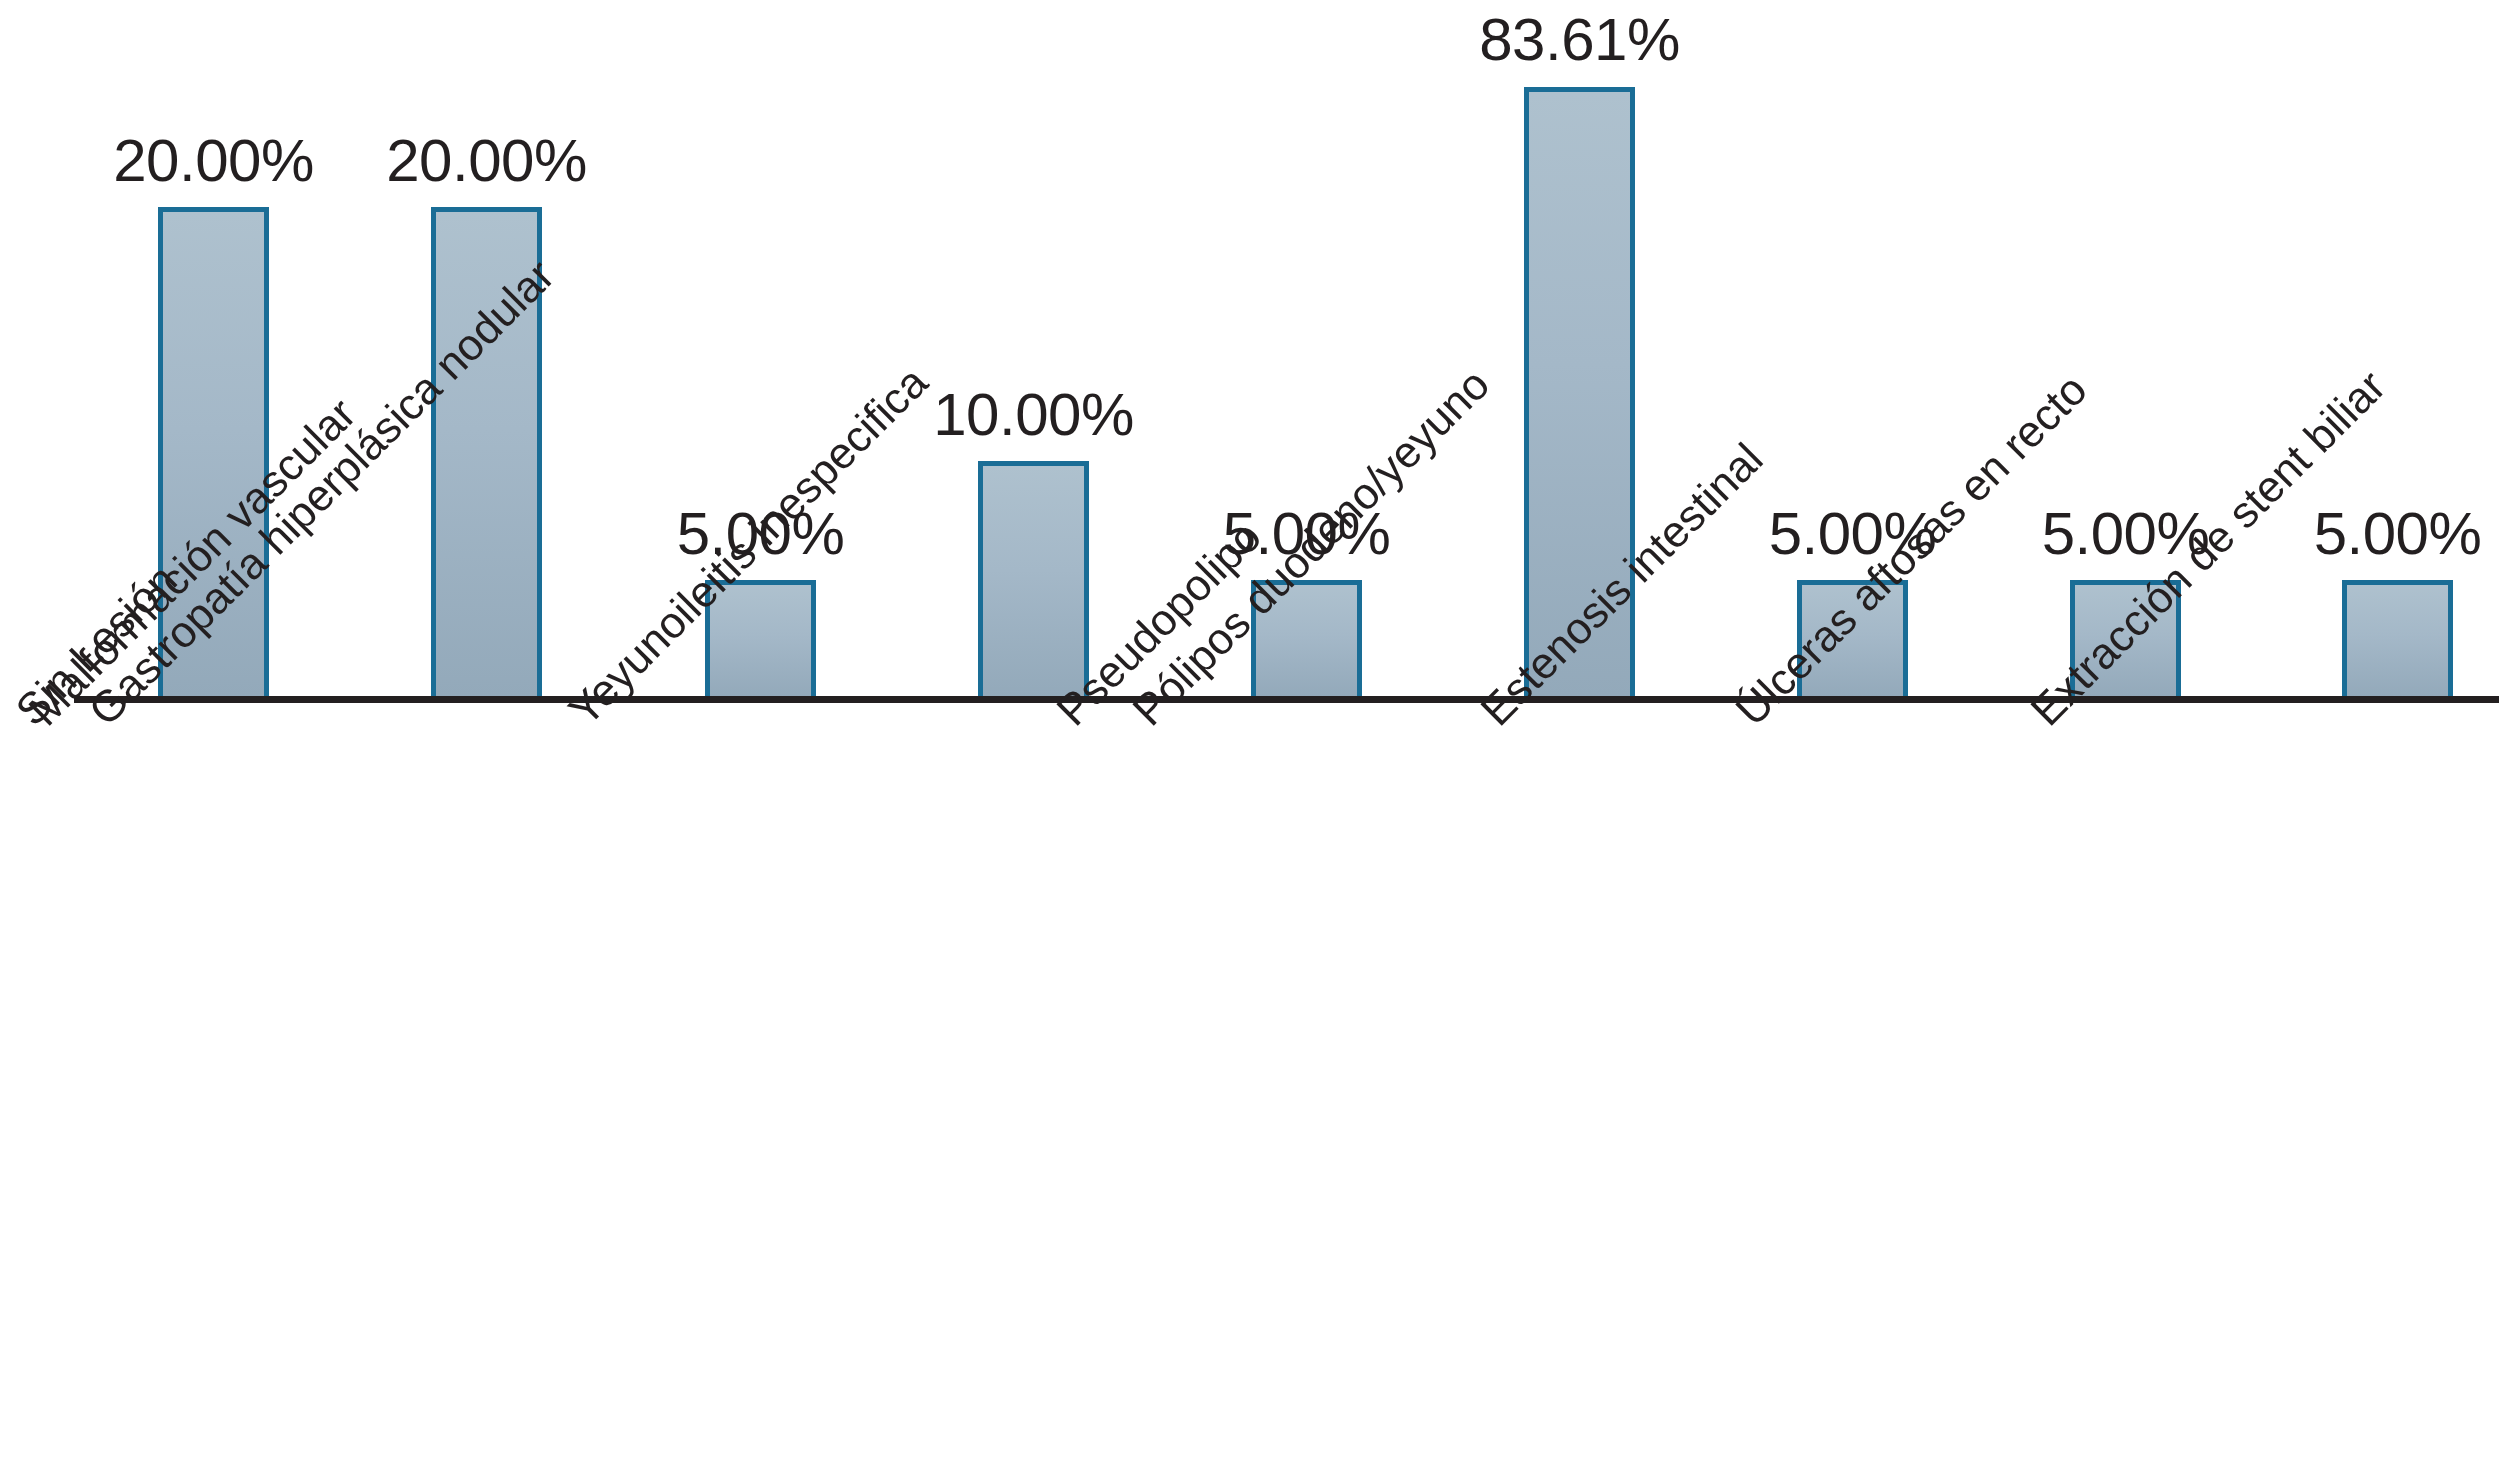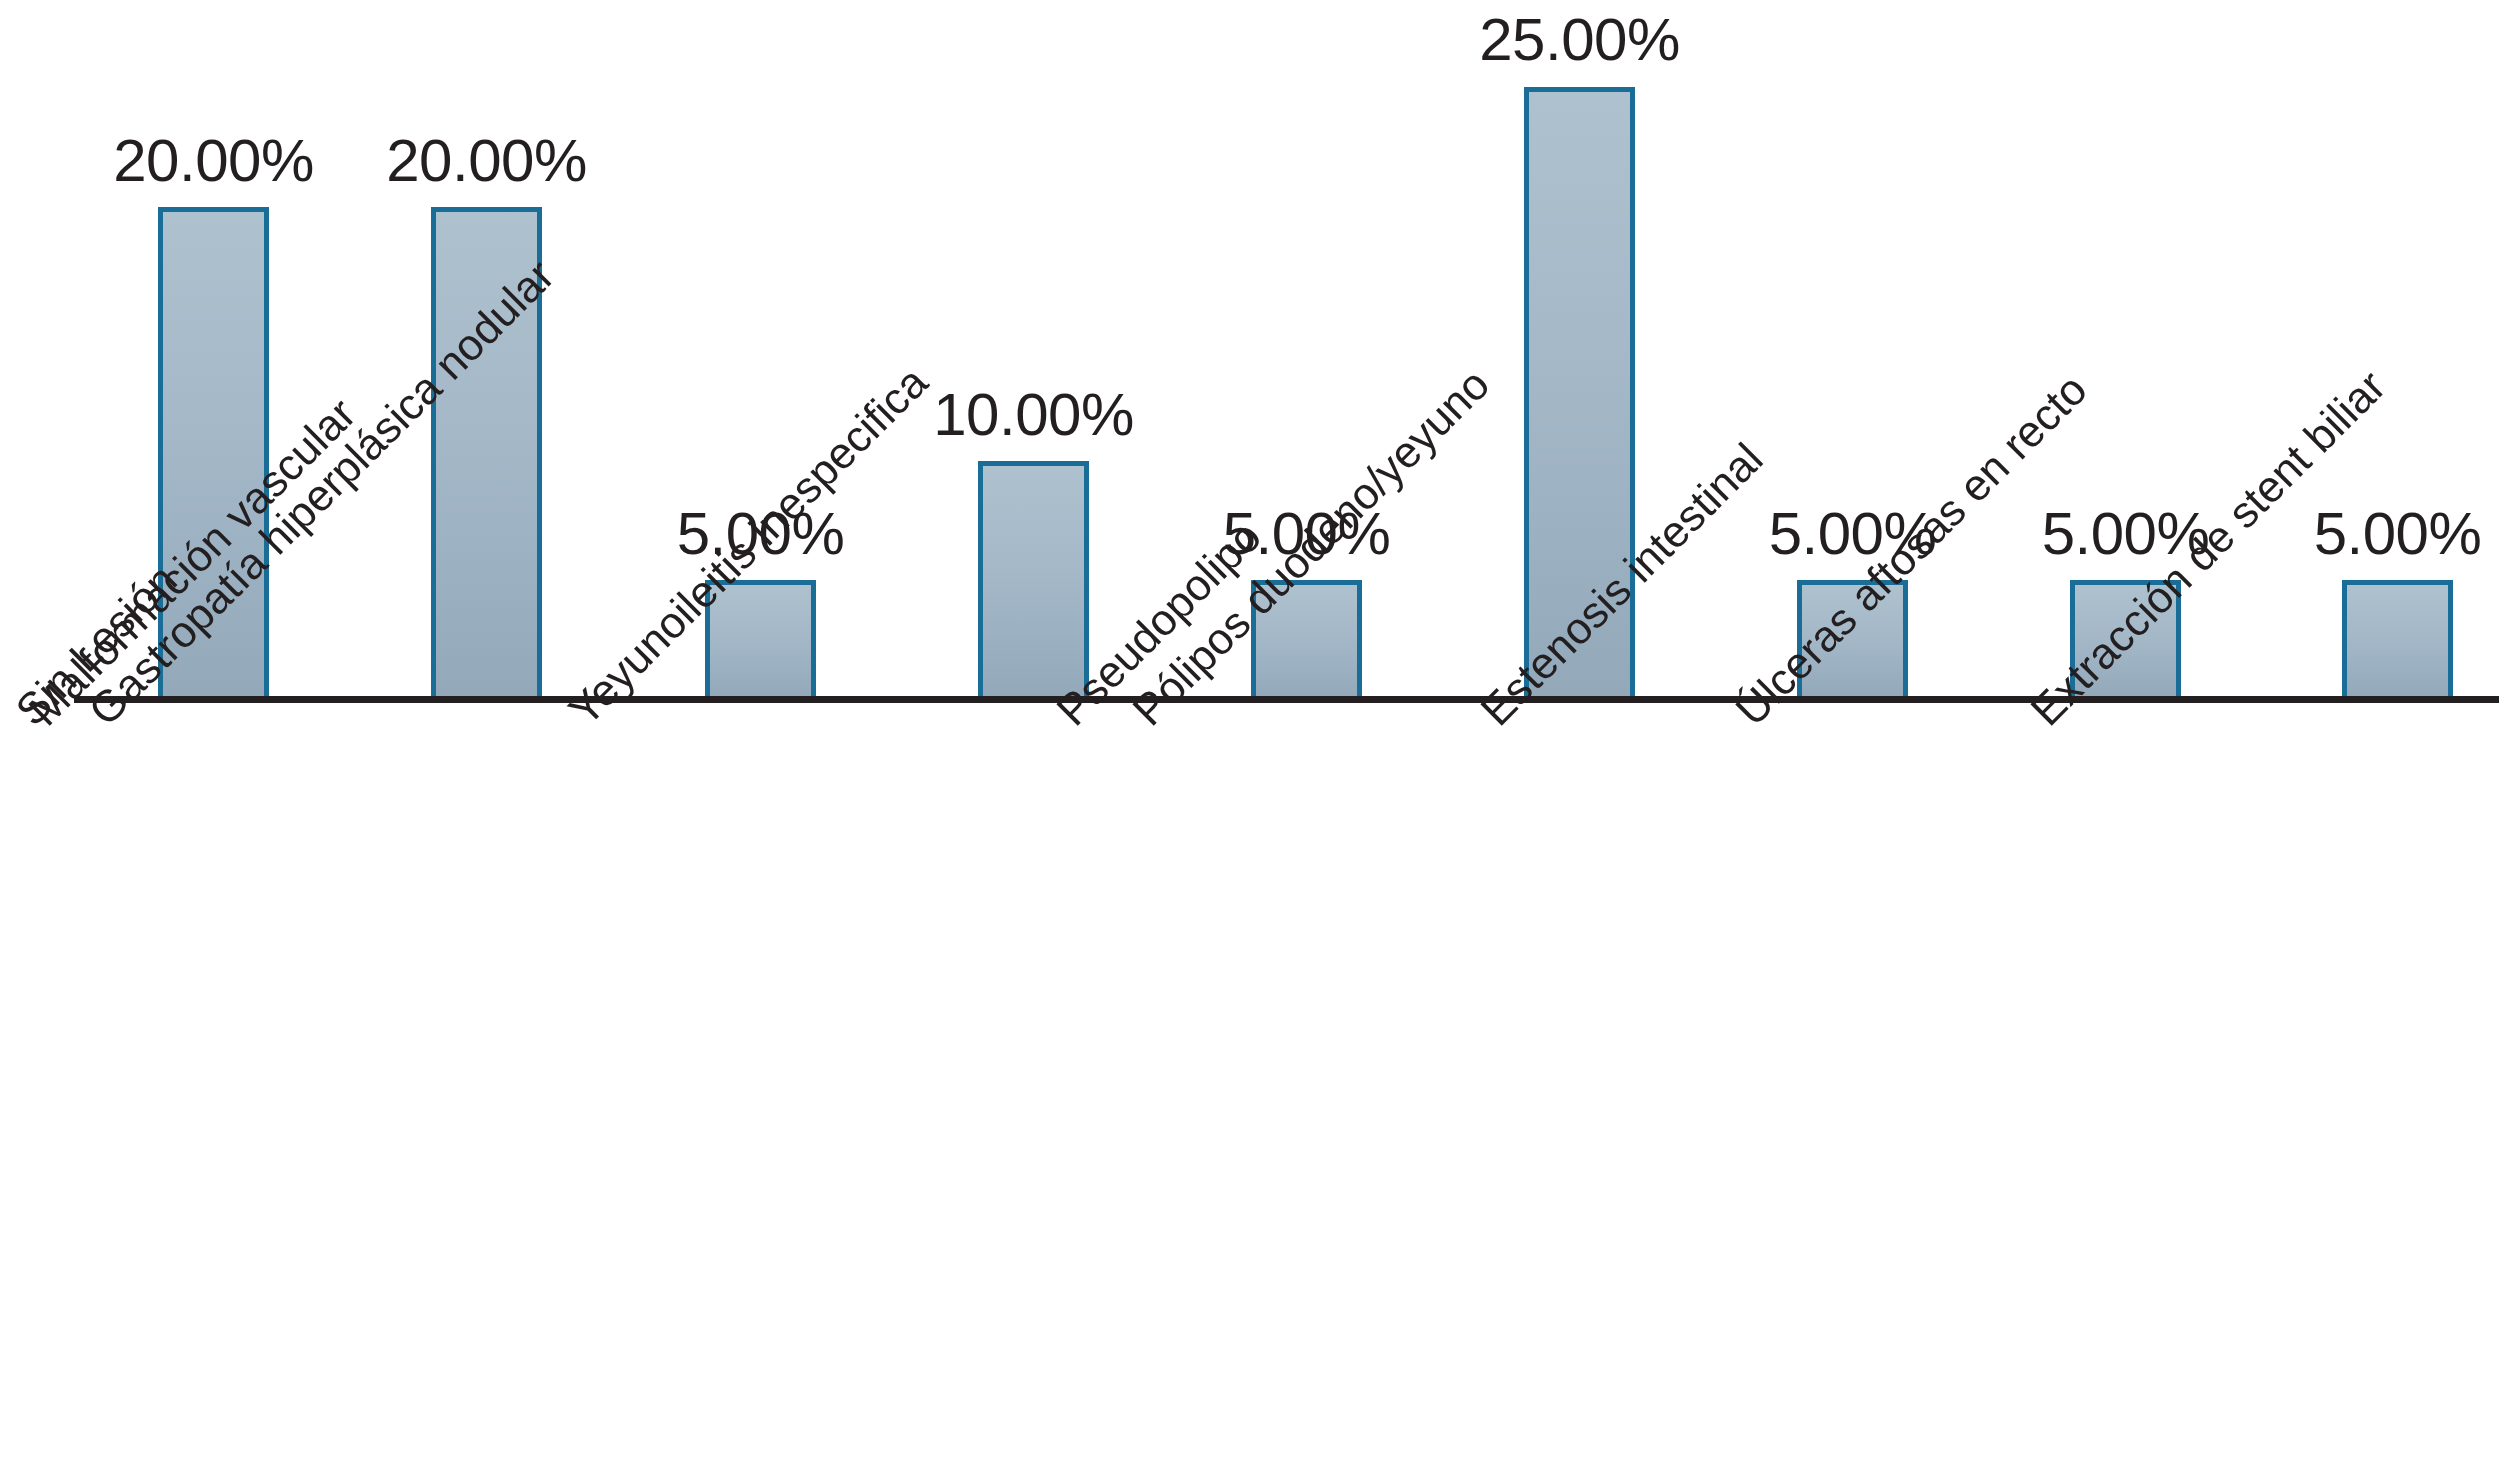--- a/index.html
+++ b/index.html
@@ -97,21 +97,21 @@
       <div class="bar-value-label" style="bottom:257px;">10.00%</div>
       <div class="bar-rect" style="height:241px;"></div>
     </div>
 
     <div class="bar-group" style="left:1251px;">
       <div class="bar-value-label" style="bottom:138px;">5.00%</div>
       <div class="bar-rect" style="height:122px;"></div>
     </div>
 
     <div class="bar-group" style="left:1524px;">
-      <div class="bar-value-label" style="bottom:632px;">25.00%</div>
+      <div class="bar-value-label" style="bottom:632px;">83.61%</div>
       <div class="bar-rect" style="height:615px;"></div>
     </div>
 
     <div class="bar-group" style="left:1797px;">
       <div class="bar-value-label" style="bottom:138px;">5.00%</div>
       <div class="bar-rect" style="height:122px;"></div>
     </div>
 
     <div class="bar-group" style="left:2070px;">
       <div class="bar-value-label" style="bottom:138px;">5.00%</div>

